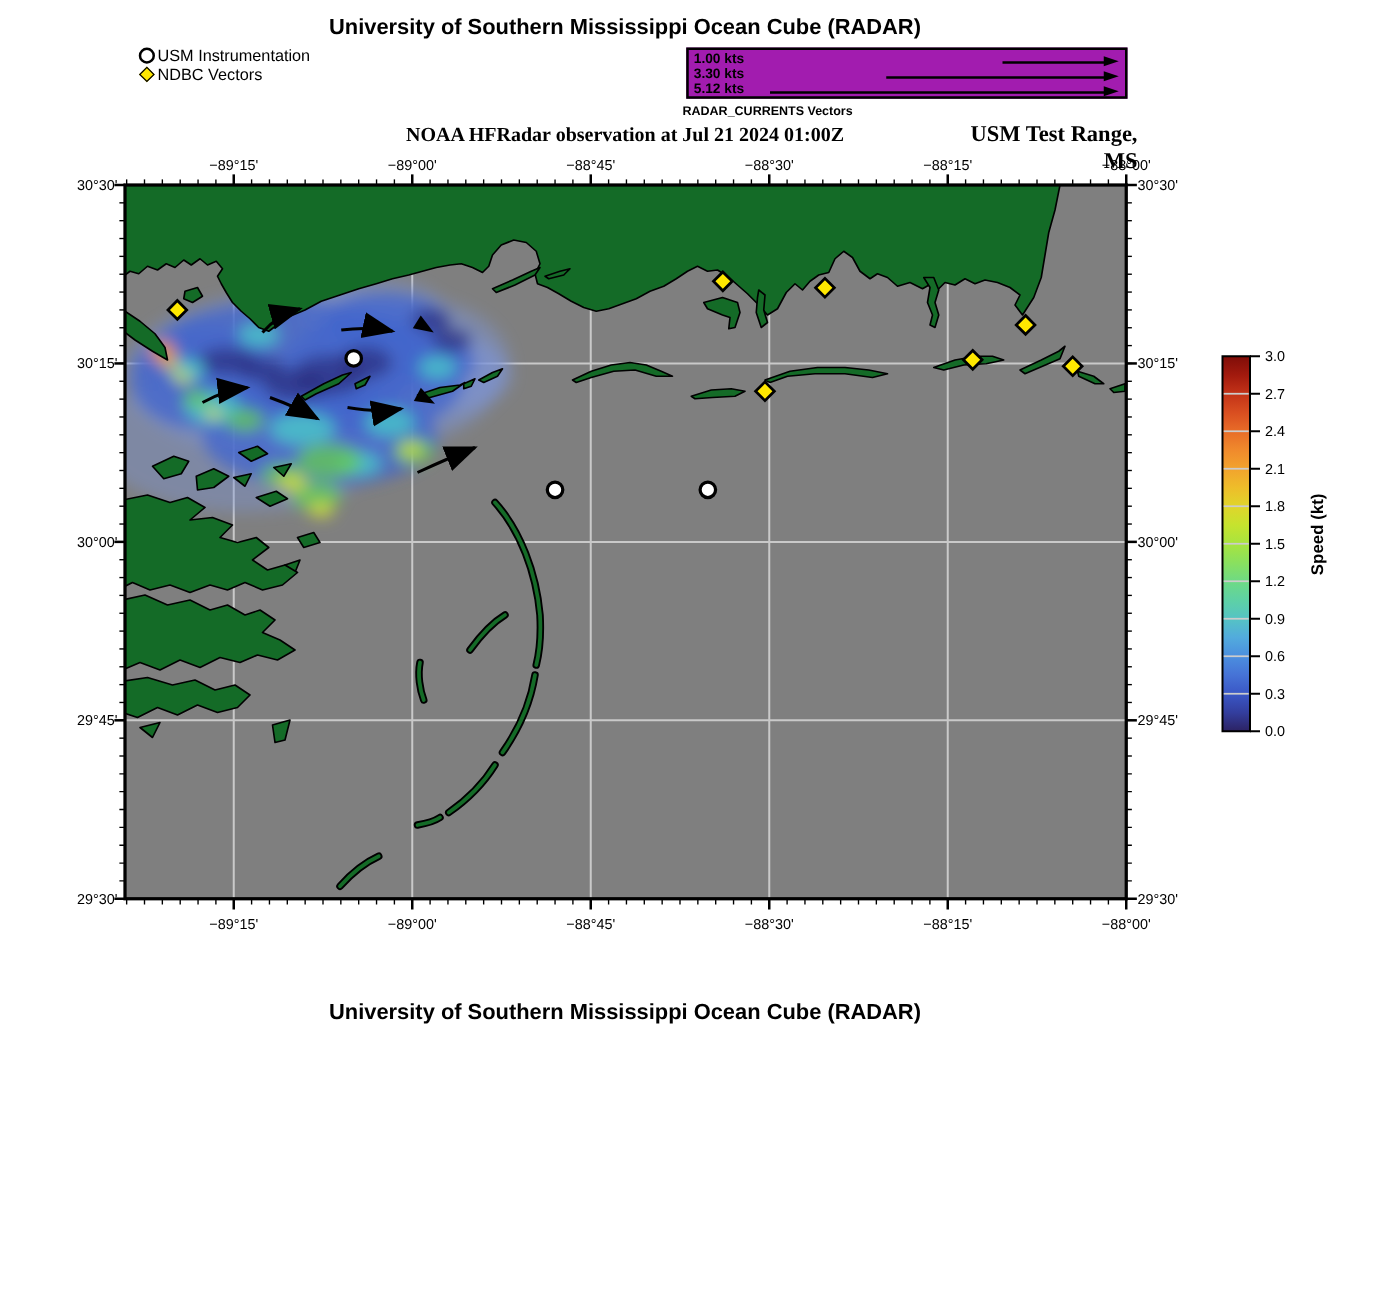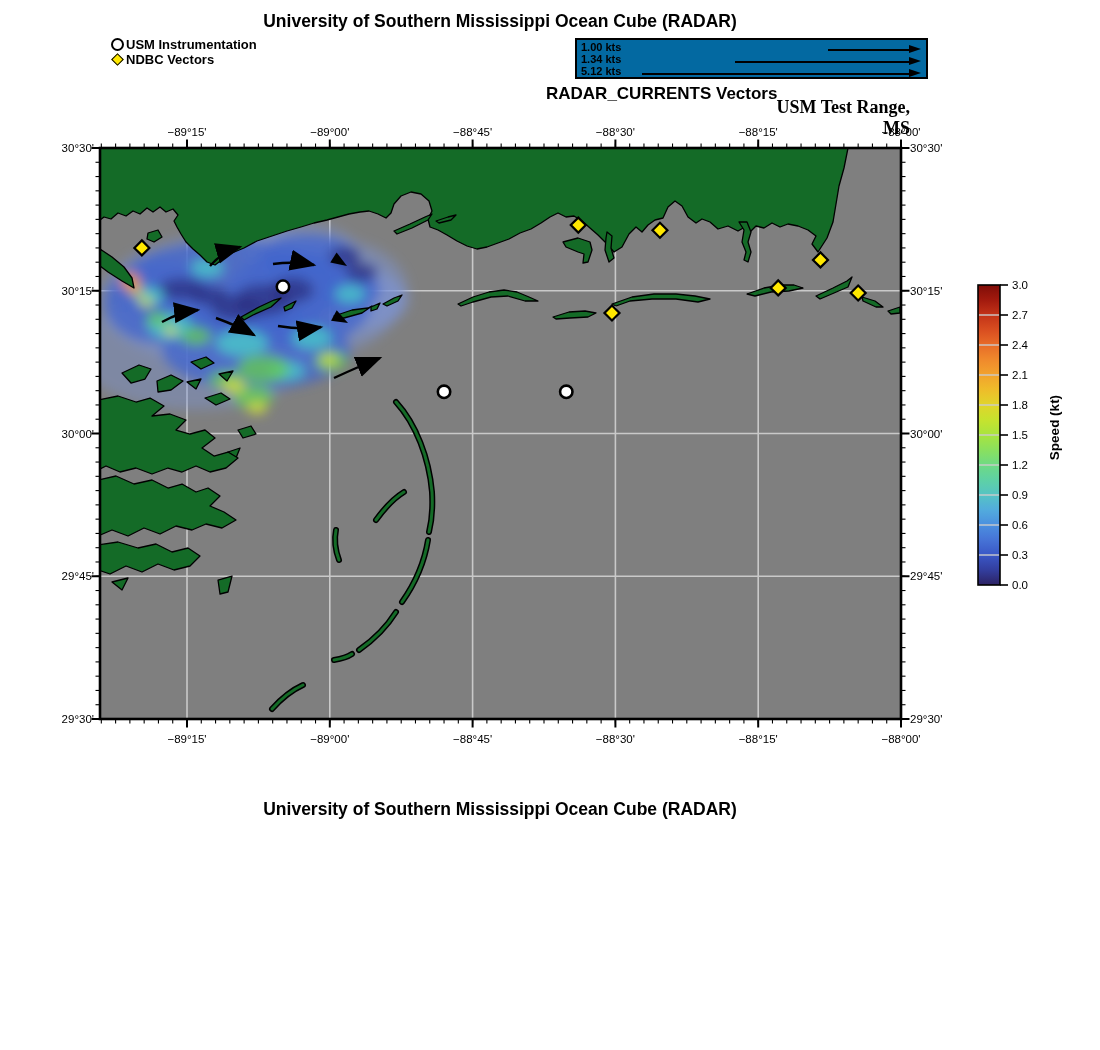--- a/index.html
+++ b/index.html
@@ -12,27 +12,27 @@
             font-family:"Liberation Serif",serif;}
   .range-label{left:760px;top:97px;width:150px;text-align:right;font-size:18px;font-weight:bold;
             font-family:"Liberation Serif",serif;}
   .legend{left:110px;top:37px;}
   .legend-row{display:flex;align-items:center;height:15px;}
   .sym-box{width:16px;height:15px;position:relative;flex:0 0 16px;}
   .sym-circle{position:absolute;left:1px;top:1px;width:9px;height:9px;border:2.6px solid #000;
               border-radius:50%;background:#fff;}
   .sym-diamond{position:absolute;left:3px;top:2.5px;width:7px;height:7px;border:1.9px solid #000;
               background:#ffe800;transform:rotate(45deg);}
-  .legend-label{font-size:13px;font-weight:bold;line-height:15px;}
-  .vkey{left:575px;top:38px;width:349px;height:37px;border:2.6px solid #000;background:#0369a1;}
+  .legend-label{font-size:13px;font-weight:normal;line-height:15px;}
+  .vkey{left:549px;top:38px;width:349px;height:37px;border:2.6px solid #000;background:#a21caf;}
   .krow{position:absolute;left:4px;font-size:11px;font-weight:bold;}
   .kline{position:absolute;height:0;border-top:2.3px solid #000;}
   .khead{position:absolute;width:0;height:0;border-left:12px solid #000;
          border-top:4.6px solid transparent;border-bottom:4.6px solid transparent;}
-  .vkey-caption{left:546px;top:84px;font-size:17px;font-weight:bold;}
+  .vkey-caption{left:546px;top:84px;font-size:10px;font-weight:bold;}
   .cbar-title{left:1014px;top:420px;width:80px;text-align:center;font-size:13.5px;font-weight:bold;
               transform:rotate(-90deg);transform-origin:center;}
   svg text{font-family:"Liberation Sans",sans-serif;}
 </style>
 </head>
 <body>
 
 <div class="canvas">
 
   <svg id="plot" class="abs" style="left:0;top:0;" width="1100" height="770">
@@ -521,29 +521,30 @@
     <div class="legend-row">
       <span class="sym-box">
           <span class="sym-diamond"></span>
         </span>
       <span class="legend-label">NDBC Vectors</span>
     </div>
   </div>
 
   <div class="abs vkey" id="vkey">
     <span class="krow" style="top:0.5px">1.00 kts</span>
-    <span class="krow" style="top:12.5px">1.34 kts</span>
+    <span class="krow" style="top:12.5px">3.30 kts</span>
     <span class="krow" style="top:24.5px">5.12 kts</span>
   <div class="kline" style="right: 16px; top: 8.5px; width: 82px;"></div>
       <div class="khead" style="right: 5px; top: 5px;"></div>
       <div class="kline" style="right: 16px; top: 20.7px; width: 175px;"></div>
       <div class="khead" style="right: 5px; top: 17.2px;"></div>
       <div class="kline" style="right: 16px; top: 32.9px; width: 268px;"></div>
       <div class="khead" style="right: 5px; top: 29.4px;"></div>
     </div>
   <div class="abs vkey-caption">RADAR_CURRENTS Vectors</div>
 
+  <div class="abs subtitle">NOAA HFRadar observation at Jul 21 2024 01:00Z</div>
   <div class="abs range-label">USM Test Range, MS</div>
 
   <div class="abs cbar-title">Speed (kt)</div>
 
   <div class="abs bottom-title">University of Southern Mississippi Ocean Cube (RADAR)</div>
 </div>
 
 </body></html>

